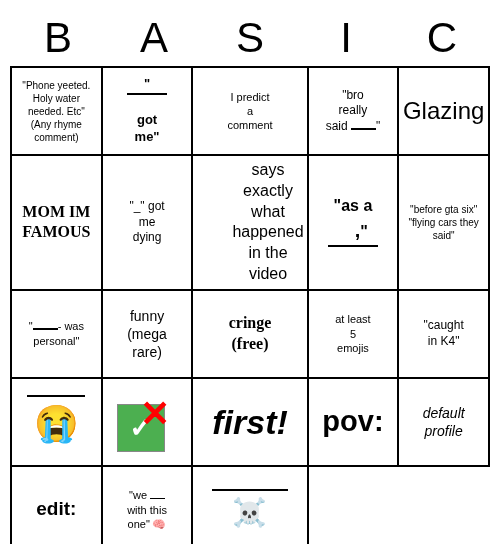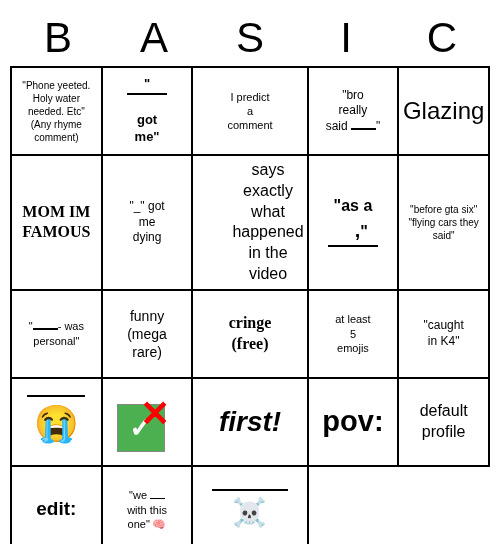--- a/index.html
+++ b/index.html
@@ -143,28 +143,28 @@
             <span style="color:white; font-size:28px; font-weight:bold;">✓</span>
           </div>
 
           <div style="position:absolute; top:0; right:0; width:44px; height:44px; display:flex; align-items:center; justify-content:center;">
             <span style="color:red; font-size:36px; font-weight:bold; line-height:1;">✕</span>
           </div>
         </div>
       </div>
     </div>
     <div class="cell">
-      <div class="cell-inner xxlarge-text" style="font-size:28px; font-style:italic;">first!</div>
+      <div class="cell-inner xxlarge-text" style="font-size:34px; font-style:italic;">first!</div>
     </div>
     <div class="cell">
       <div class="cell-inner" style="font-size:29px; font-weight:bold;">pov:</div>
     </div>
 
     <div class="cell">
-      <div class="cell-inner" style="font-size:16px;">default<br>profile</div>
+      <div class="cell-inner" style="font-size:14px;font-style:italic;">default<br>profile</div>
     </div>
     <div class="cell">
       <div class="cell-inner" style="font-size:19px; font-weight:bold;">edit:</div>
     </div>
     <div class="cell">
       <div class="cell-inner" style="font-size:11px;">"we <span style="border-bottom:1px solid #000; display:inline-block; width:15px;"></span><br>with this<br>one" 🧠</div>
     </div>
     <div class="cell">
       <div class="cell-inner">
         <div style="border-bottom:2px solid #000; width:70%; margin:0 auto 4px auto;"></div>

